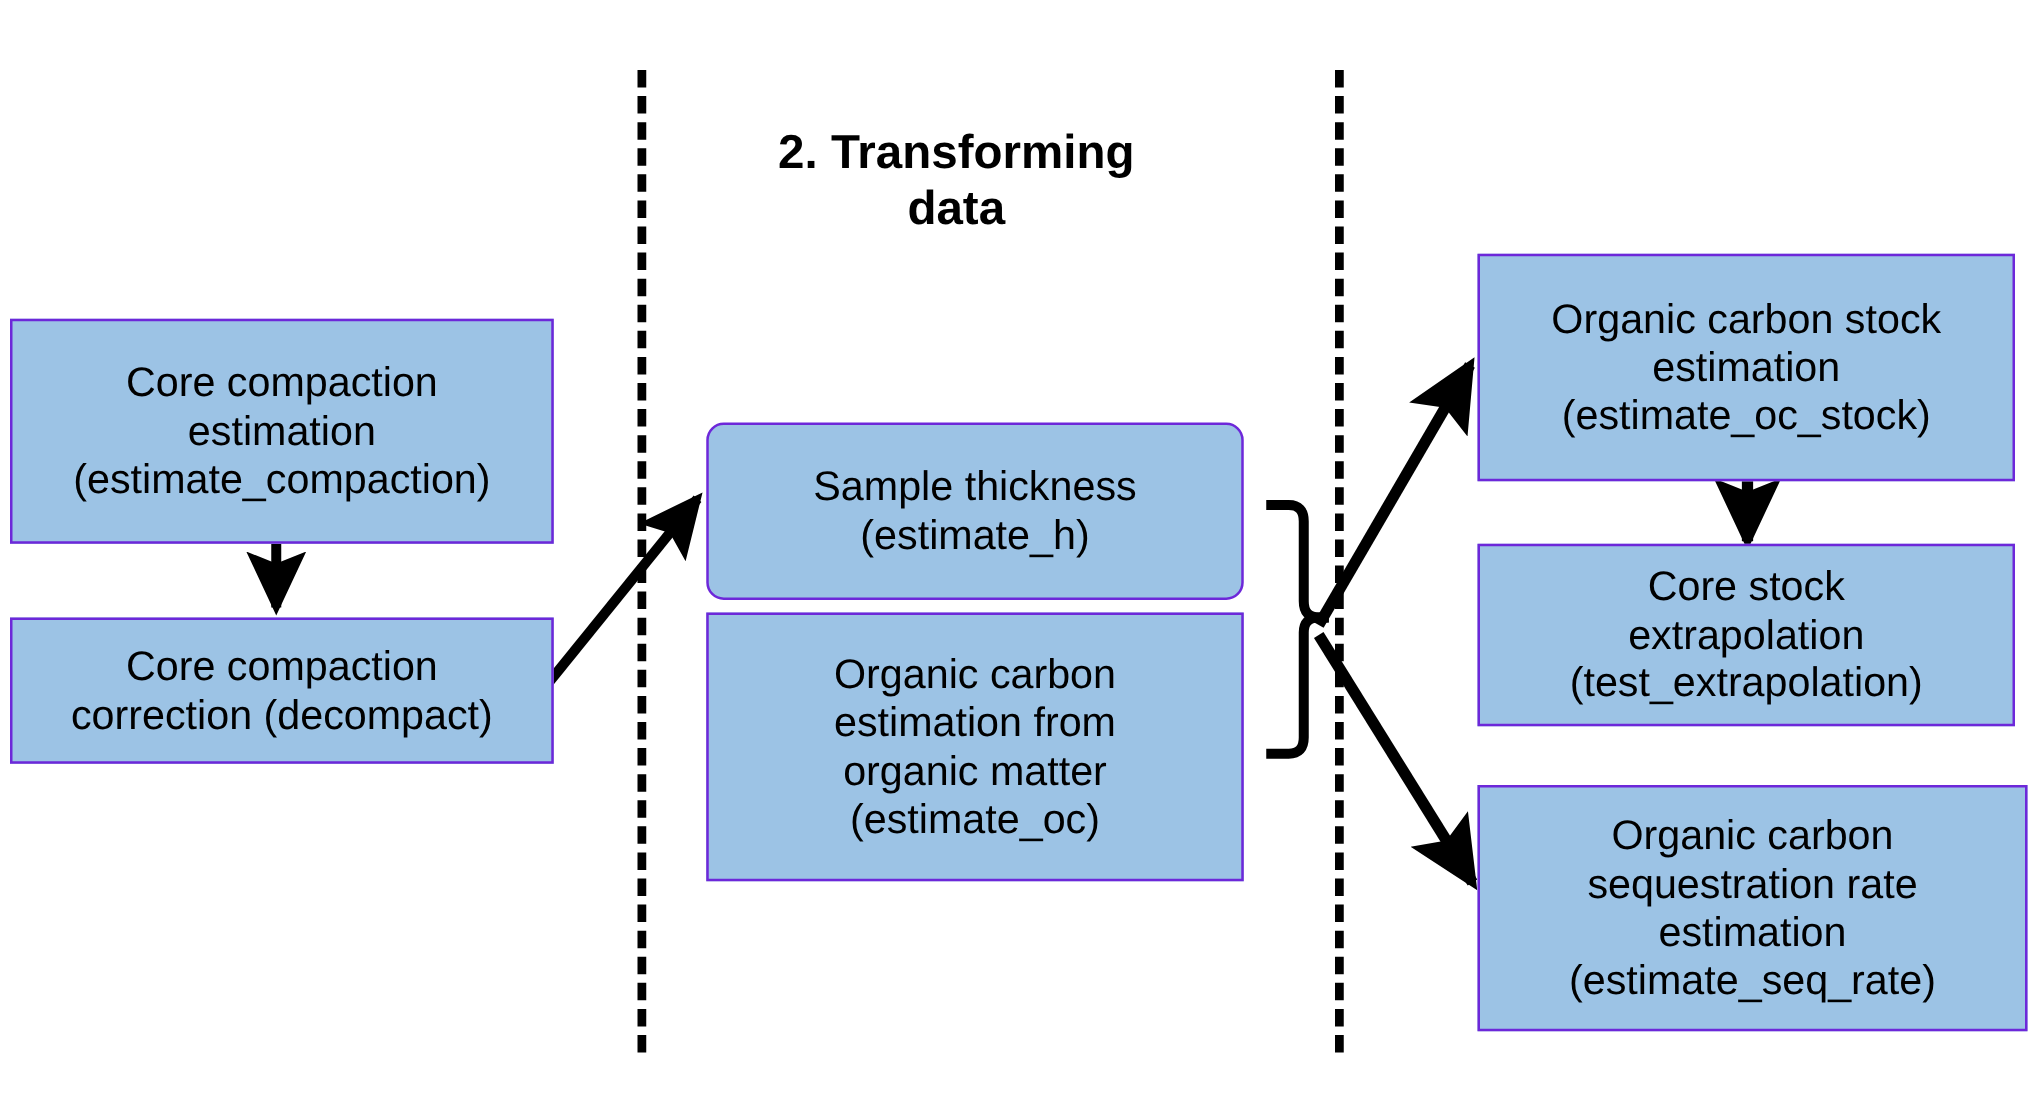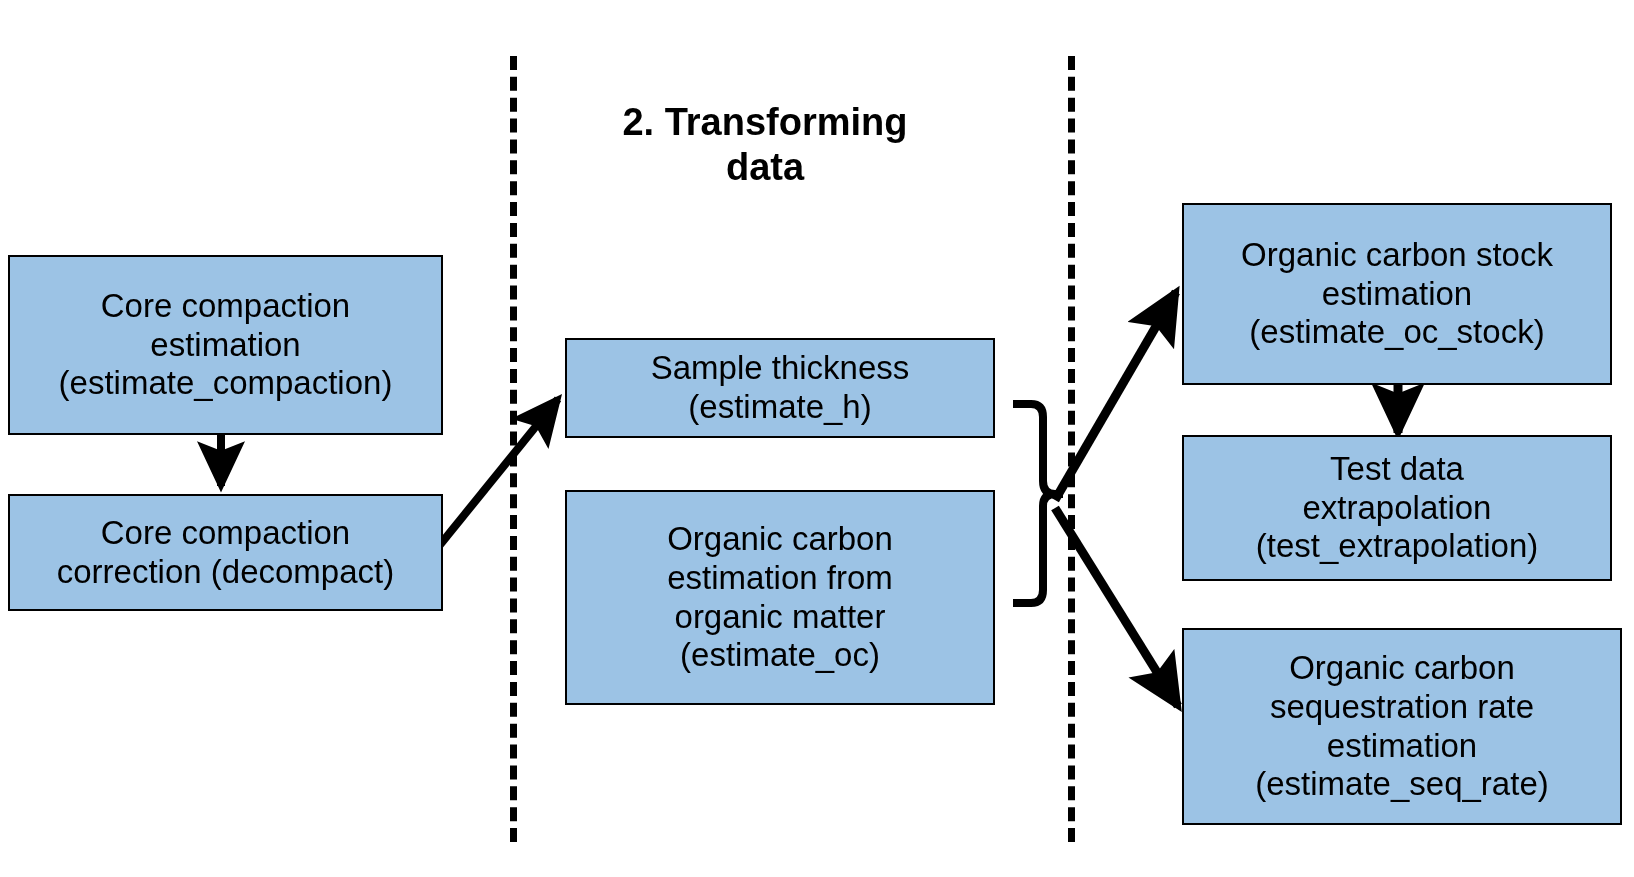--- a/index.html
+++ b/index.html
@@ -22,21 +22,21 @@
     color: #000000;
     text-align: center;
     line-height: 1.18;
     white-space: pre-line;
     font-size: 38px;
   }
   .node {
     position: absolute;
     box-sizing: border-box;
     background: #9CC3E5;
-    border: 2px solid #000000;
+    border: 2px solid #6d28d9;
     color: #000000;
     display: flex;
     align-items: center;
     justify-content: center;
     text-align: center;
     white-space: pre-line;
     line-height: 1.17;
     font-size: 33px;
     padding: 2px 6px;
   }
@@ -100,33 +100,33 @@
 data</div>
 
 
   <div class="node" style="left:8px; top:255px; width:435px; height:180px;">Core compaction
 estimation
 (estimate_compaction)</div>
 
   <div class="node" style="left:8px; top:494px; width:435px; height:117px;">Core compaction
 correction (decompact)</div>
 
-  <div class="node" style="left:565px; top:338px; width:430px; height:100px;">Sample thickness
+  <div class="node" style="left:565px; top:338px; width:430px; height:142px;border-radius:14px;">Sample thickness
 (estimate_h)</div>
 
   <div class="node" style="left:565px; top:490px; width:430px; height:215px;">Organic carbon
 estimation from
 organic matter
 (estimate_oc)</div>
 
   <div class="node" style="left:1182px; top:203px; width:430px; height:182px;">Organic carbon stock
 estimation
 (estimate_oc_stock)</div>
 
-  <div class="node" style="left:1182px; top:435px; width:430px; height:146px;">Test data
+  <div class="node" style="left:1182px; top:435px; width:430px; height:146px;">Core stock
 extrapolation
 (test_extrapolation)</div>
 
   <div class="node" style="left:1182px; top:628px; width:440px; height:197px;">Organic carbon
 sequestration rate
 estimation
 (estimate_seq_rate)</div>
 
 </div>
 

